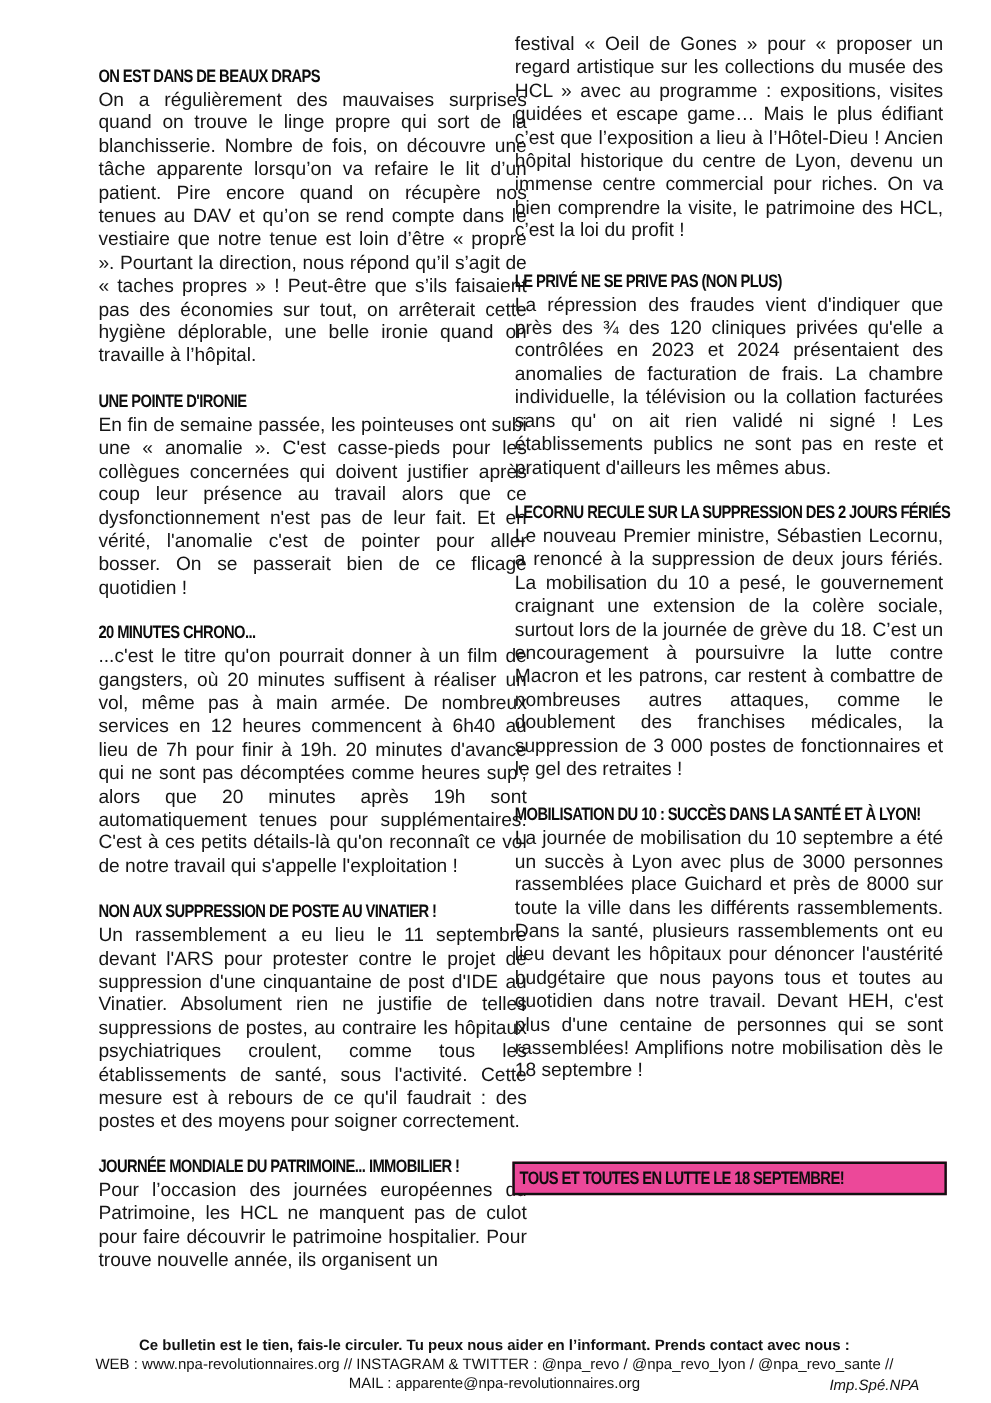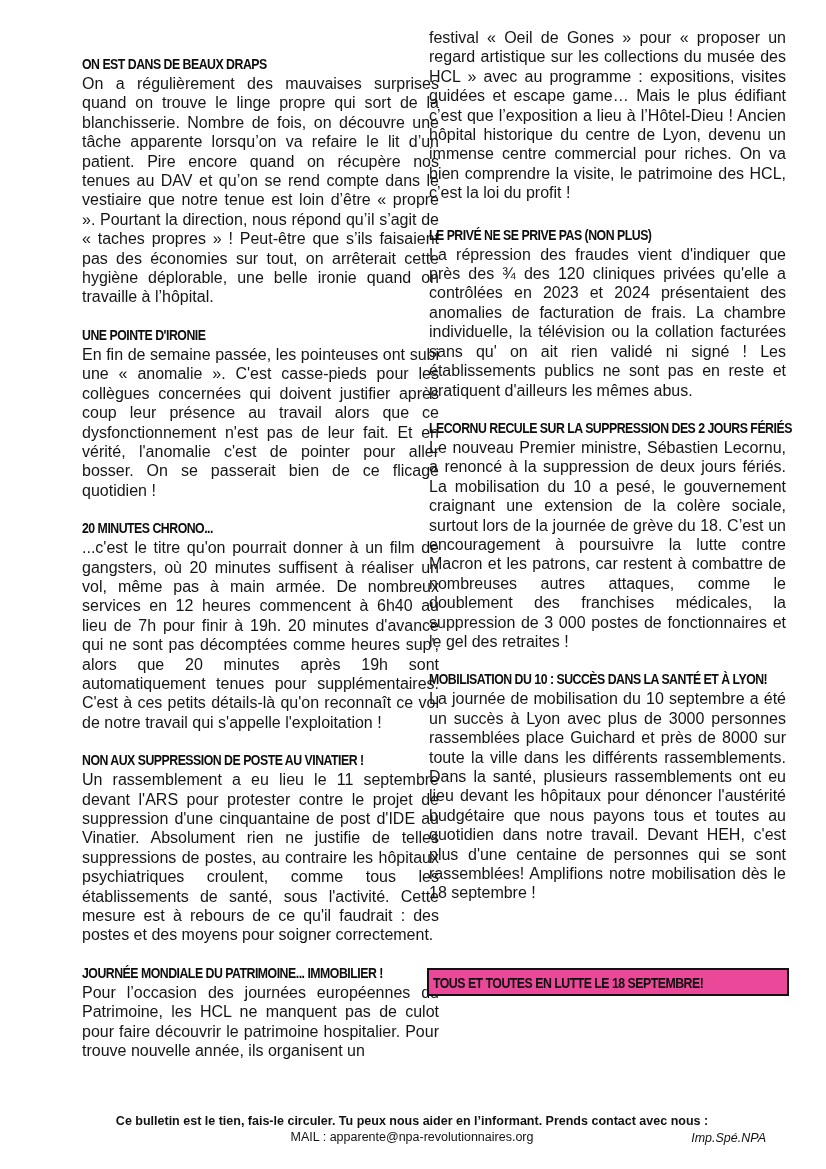--- a/index.html
+++ b/index.html
@@ -144,19 +144,20 @@
       <p class="body-text">La journée de mobilisation du 10 septembre a été un succès à Lyon avec plus de 3000 personnes rassemblées place Guichard et près de 8000 sur toute la ville dans les différents rassemblements. Dans la santé, plusieurs rassemblements ont eu lieu devant les hôpitaux pour dénoncer l'austérité budgétaire que nous payons tous et toutes au quotidien dans notre travail. Devant HEH, c'est plus d'une centaine de personnes qui se sont rassemblées! Amplifions notre mobilisation dès le 18 septembre !</p>
     </div>
   </div>
 
   <div class="boxed">
     <div class="heading">Tous et toutes en lutte le 18 septembre!</div>
   </div>
 
   <div class="footer">
     <div class="tagline">Ce bulletin est le tien, fais-le circuler. Tu peux nous aider en l’informant. Prends contact avec nous :</div>
+    <div>WEB : www.npa-revolutionnaires.org // INSTAGRAM &amp; TWITTER : @npa_revo / @npa_revo_lyon / @npa_revo_sante //</div>
     <div class="mail-row">
       <span>MAIL : apparente@npa-revolutionnaires.org</span>
       <span class="imprint">Imp.Spé.NPA</span>
     </div>
   </div>
 
 </div>
 
 </body></html>

